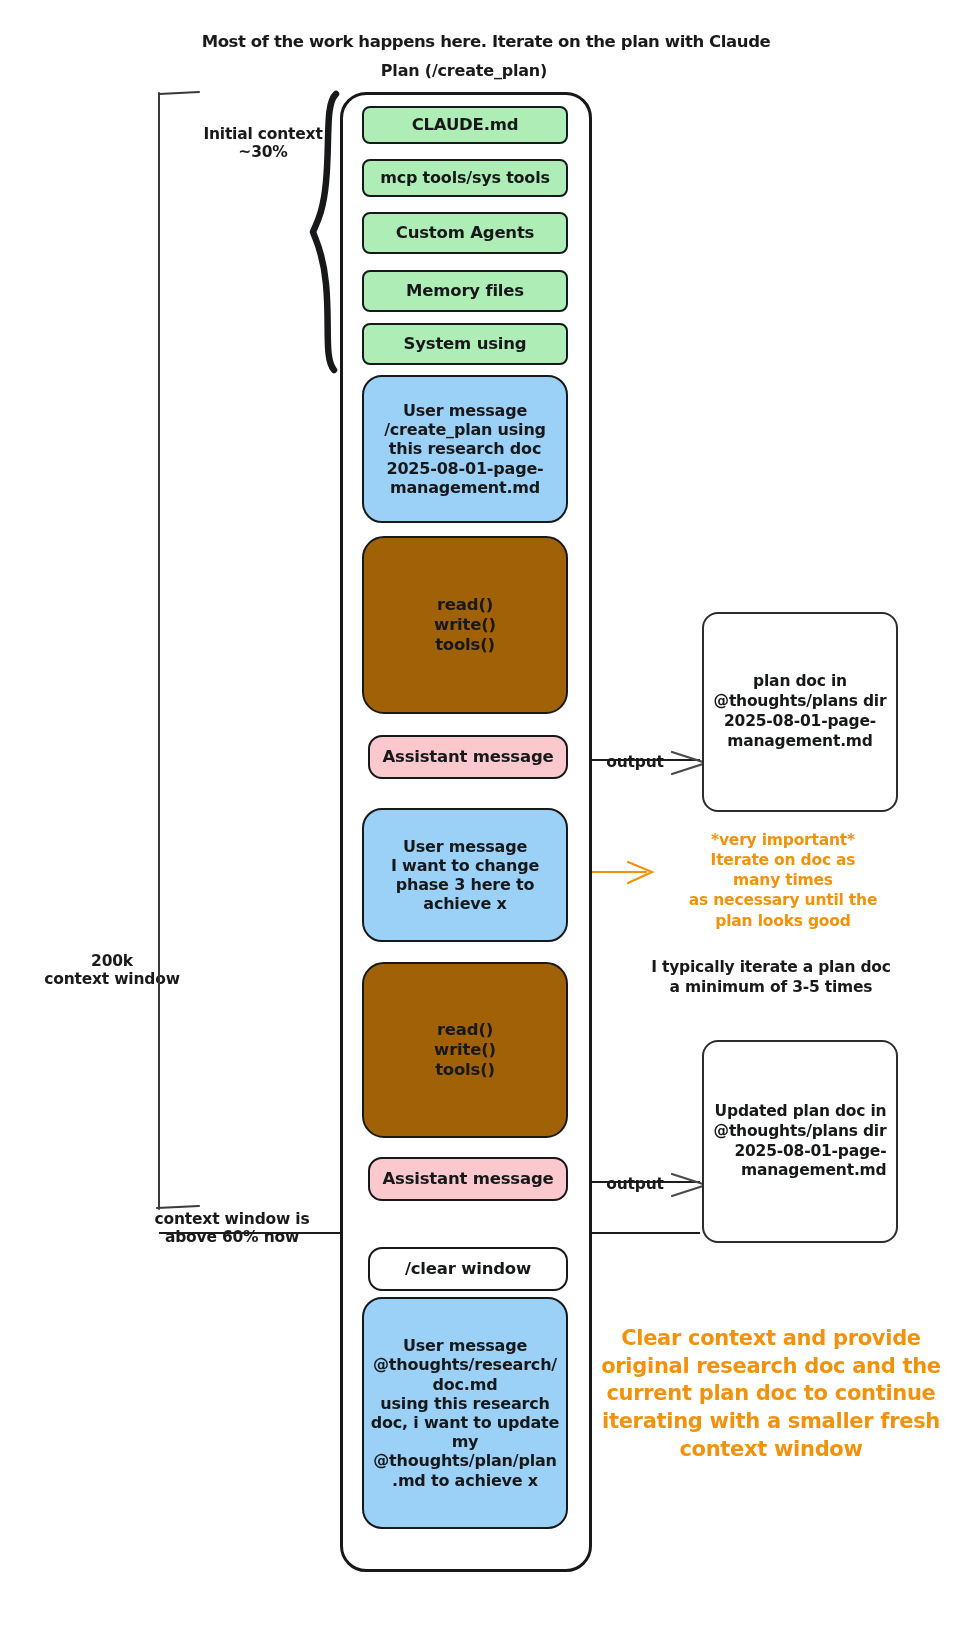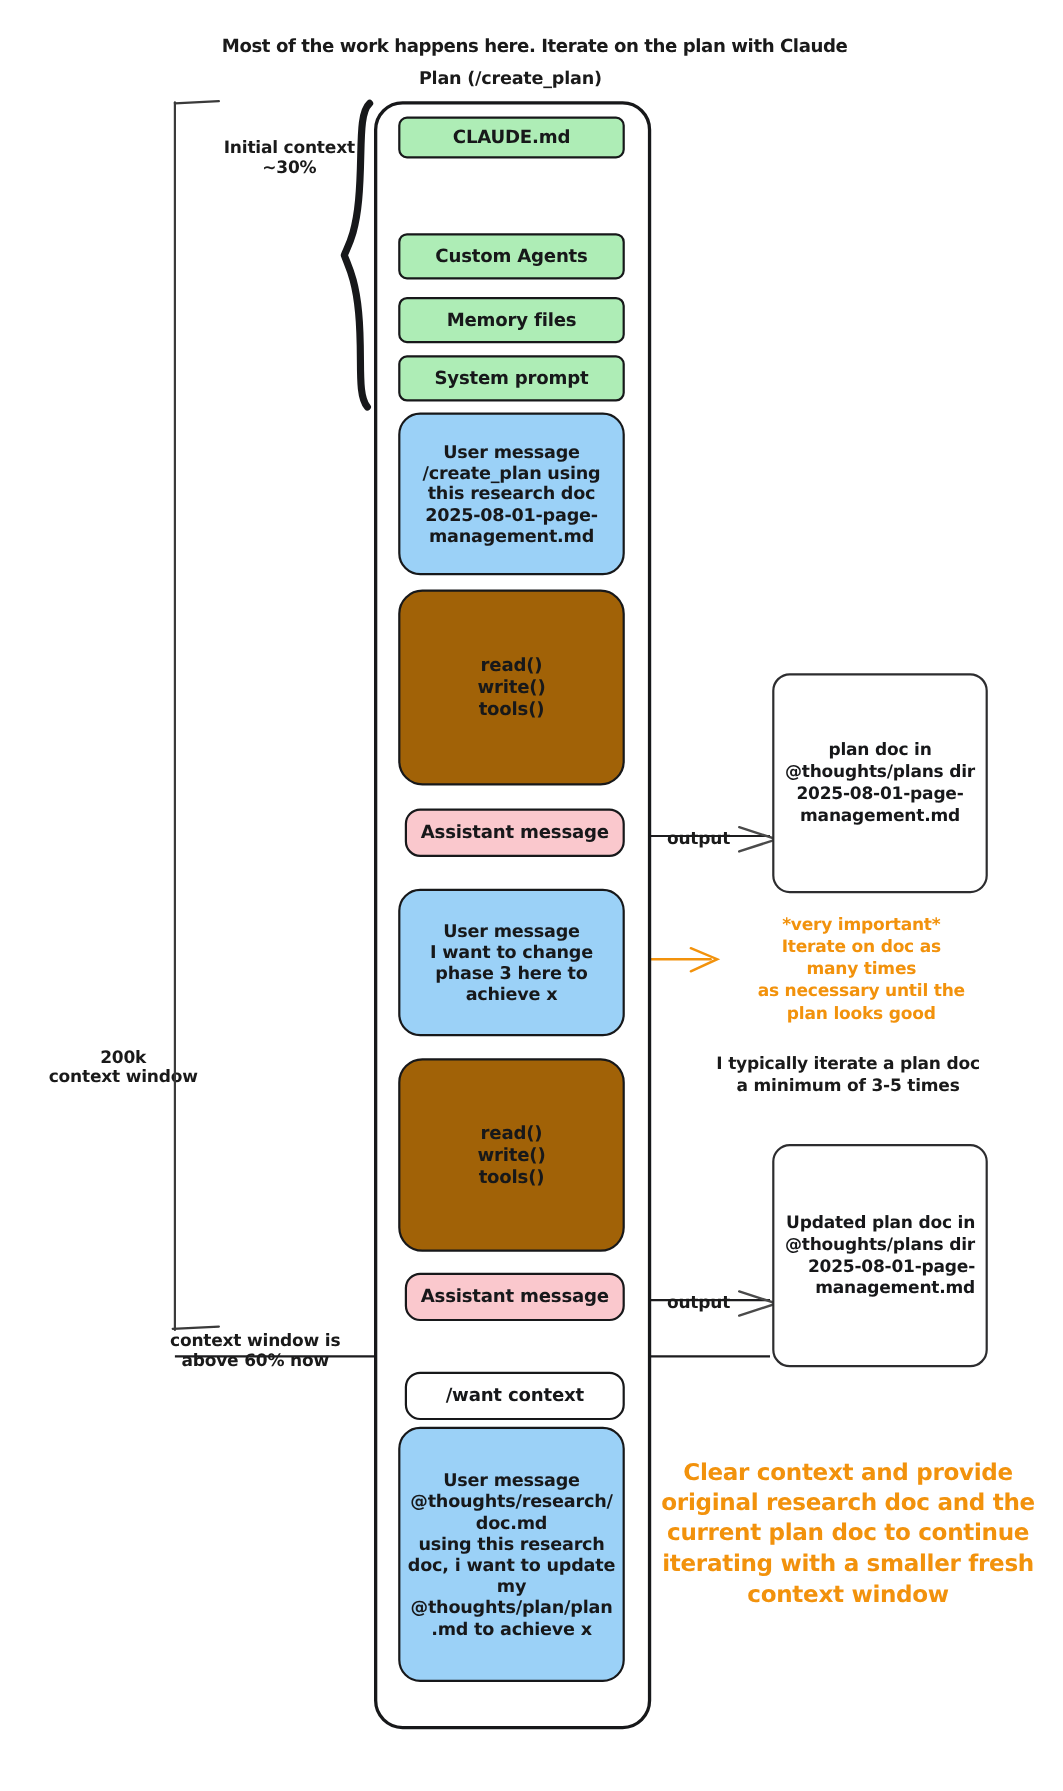--- a/index.html
+++ b/index.html
@@ -157,26 +157,27 @@
     <g stroke="#F2920C" stroke-width="2.2" fill="none" stroke-linecap="round">
       <path d="M592 872 L646 872"></path>
       <path d="M628 862 L652 872 L628 883"></path>
     </g>
   </svg>
 
   <div class="abs outer-window" style="left:340px; top:92px; width:252px; height:1480px;"></div>
 
   <div class="abs box box-green" style="left:362px; top:106px; width:206px; height:38px; font-size:16.5px;">CLAUDE.md</div>
 
+  <div class="abs box box-green" style="left:362px; top:159px; width:206px; height:38px; font-size:16px;">mcp tools/sys tools</div>
 
   <div class="abs box box-green" style="left:362px; top:212px; width:206px; height:42px; font-size:16.5px;">Custom Agents</div>
 
   <div class="abs box box-green" style="left:362px; top:270px; width:206px; height:42px; font-size:16.5px;">Memory files</div>
 
-  <div class="abs box box-green" style="left:362px; top:323px; width:206px; height:42px; font-size:16.5px;">System prompt</div>
+  <div class="abs box box-green" style="left:362px; top:323px; width:206px; height:42px; font-size:16.5px;">System using</div>
 
   <div class="abs box box-blue" style="left:362px; top:375px; width:206px; height:148px; font-size:16px; border-radius:20px;">User message
 /create_plan using
 this research doc
 2025-08-01-page-
 management.md</div>
 
   <div class="abs box box-yellow" style="left:362px; top:536px; width:206px; height:178px; font-size:16.5px; border-radius:22px;">read()
 write()
 tools()</div>
@@ -187,21 +188,21 @@
 I want to change
 phase 3 here to
 achieve x</div>
 
   <div class="abs box box-yellow" style="left:362px; top:962px; width:206px; height:176px; font-size:16.5px; border-radius:22px;">read()
 write()
 tools()</div>
 
   <div class="abs box box-pink" style="left:368px; top:1157px; width:200px; height:44px; font-size:16.5px; border-radius:14px;">Assistant message</div>
 
-  <div class="abs box box-white" style="left:368px; top:1247px; width:200px; height:44px; font-size:16.5px; border-radius:14px;">/want context</div>
+  <div class="abs box box-white" style="left:368px; top:1247px; width:200px; height:44px; font-size:16.5px; border-radius:14px;">/clear window</div>
 
   <div class="abs box box-blue" style="left:362px; top:1297px; width:206px; height:232px; font-size:16px; border-radius:20px;">User message
 @thoughts/research/
 doc.md
 using this research
 doc, i want to update
 my
 @thoughts/plan/plan
 .md to achieve x</div>
 

